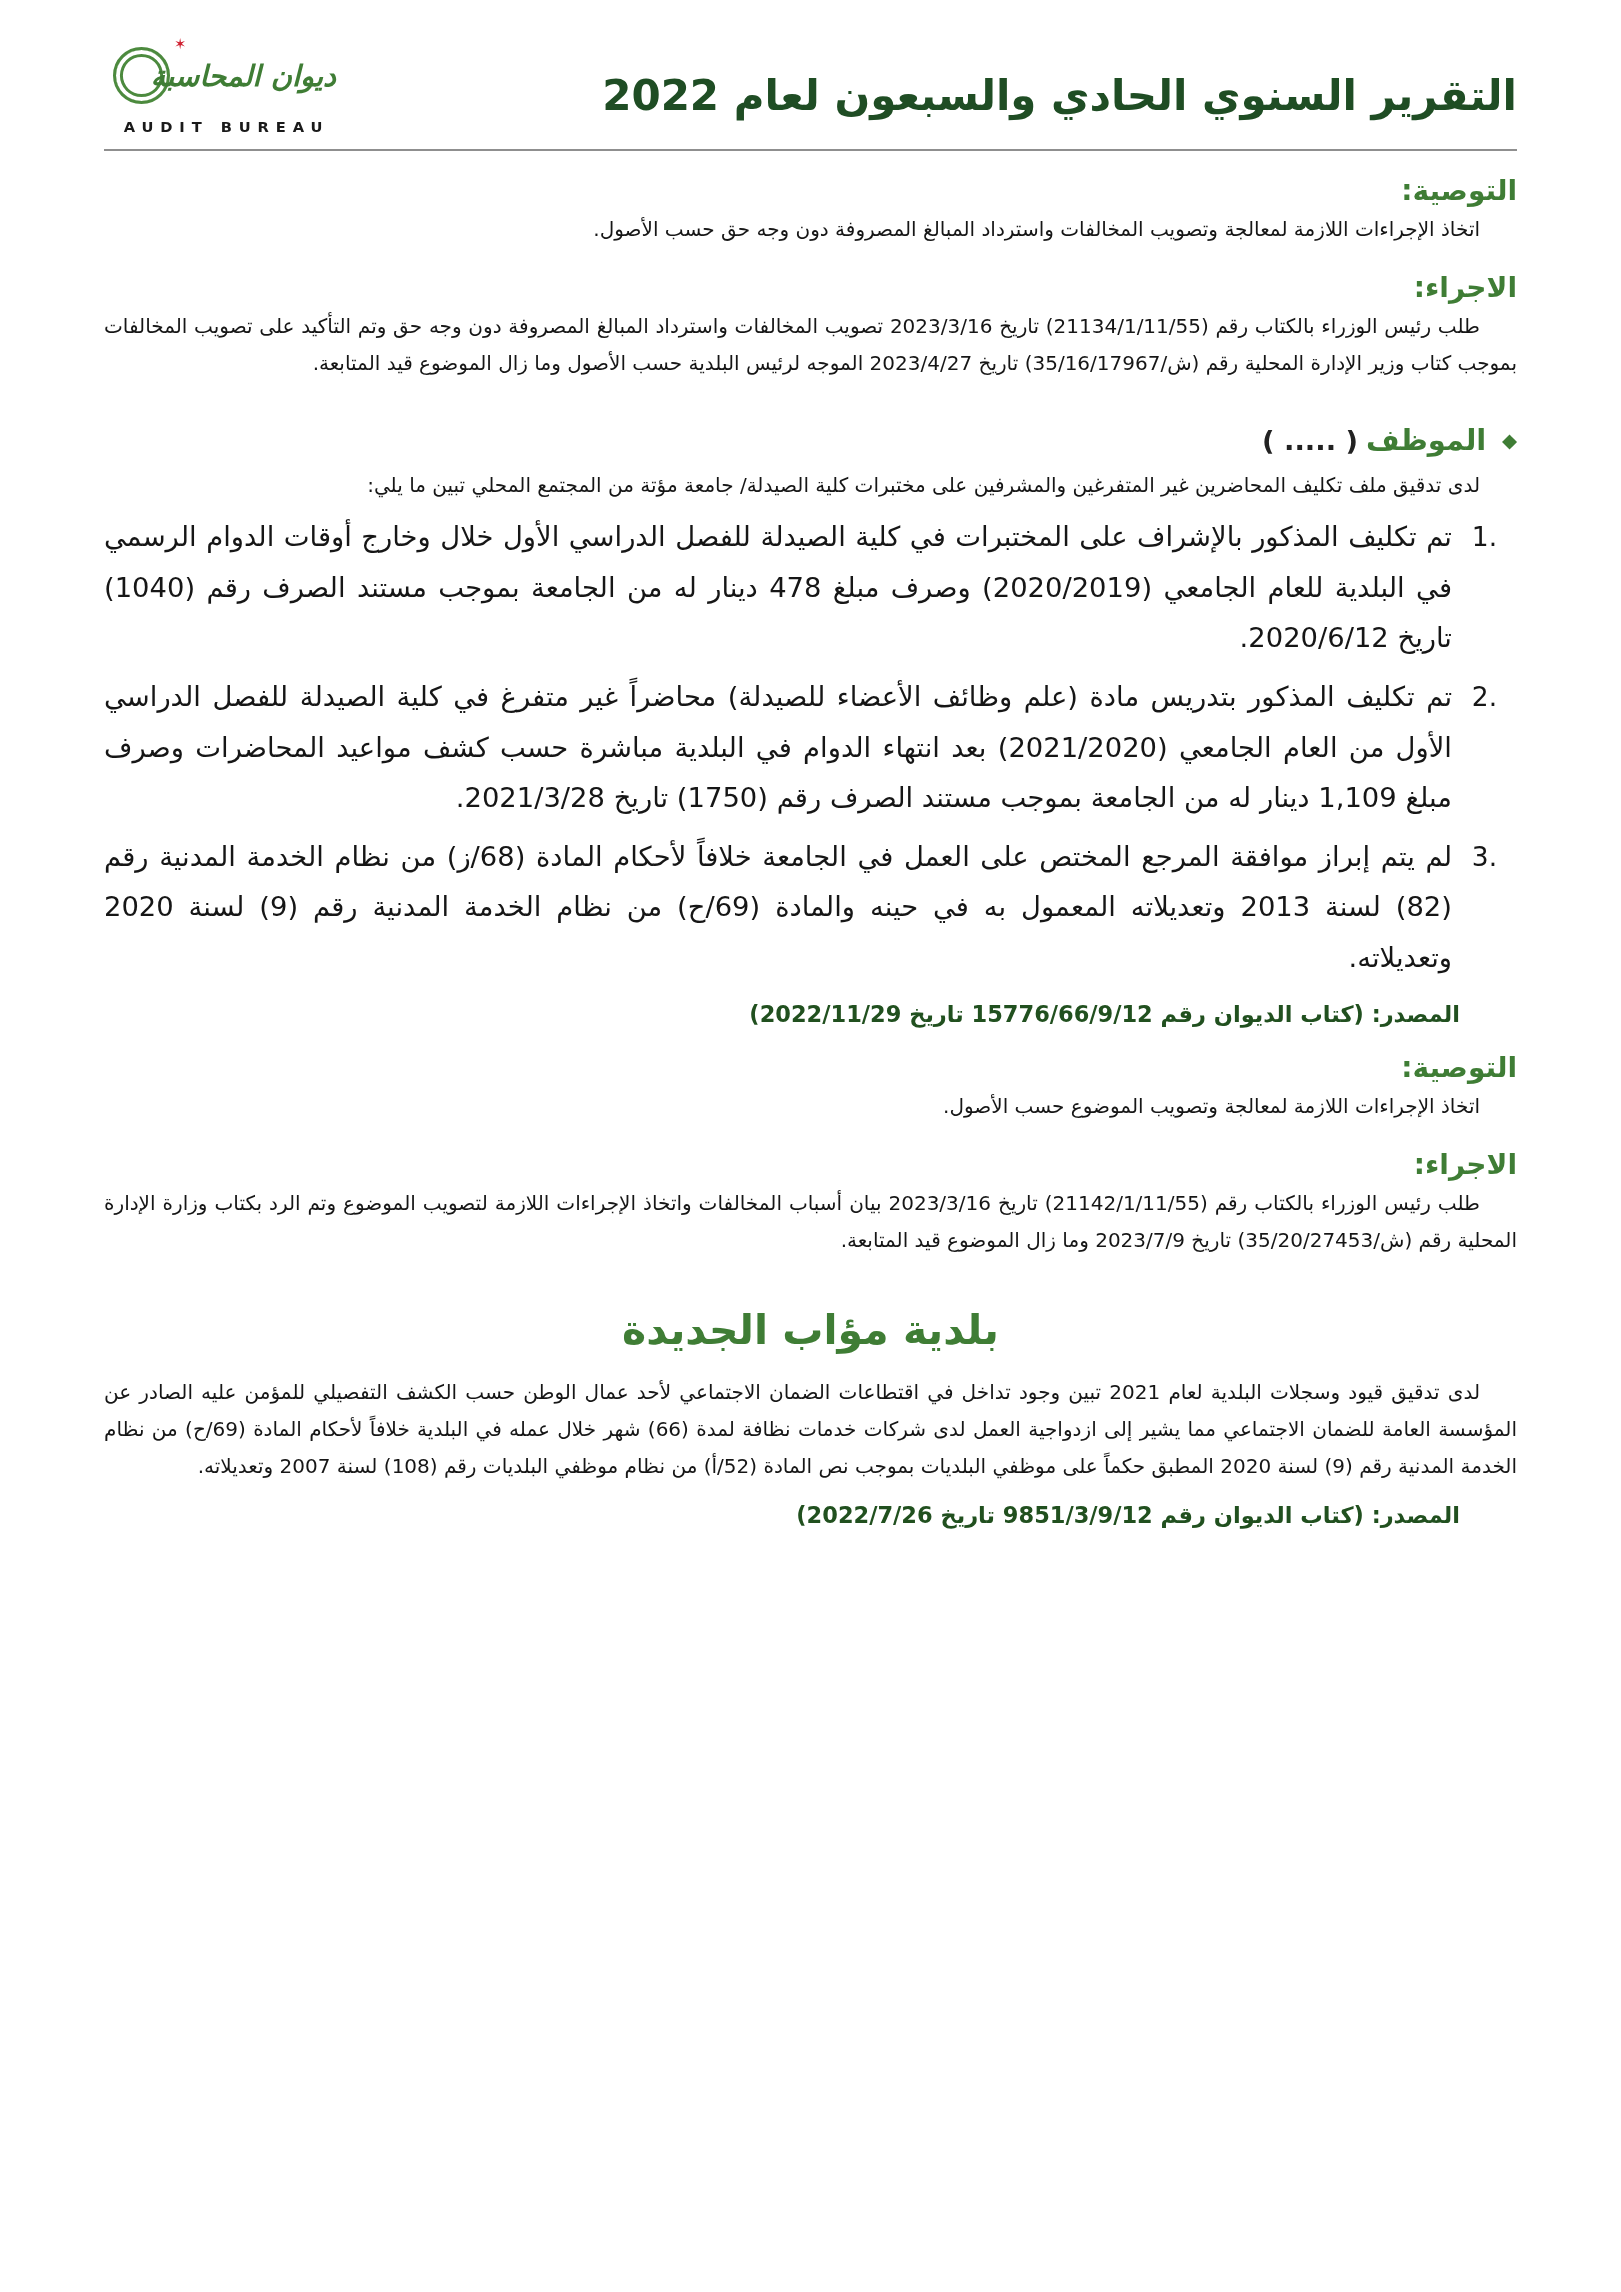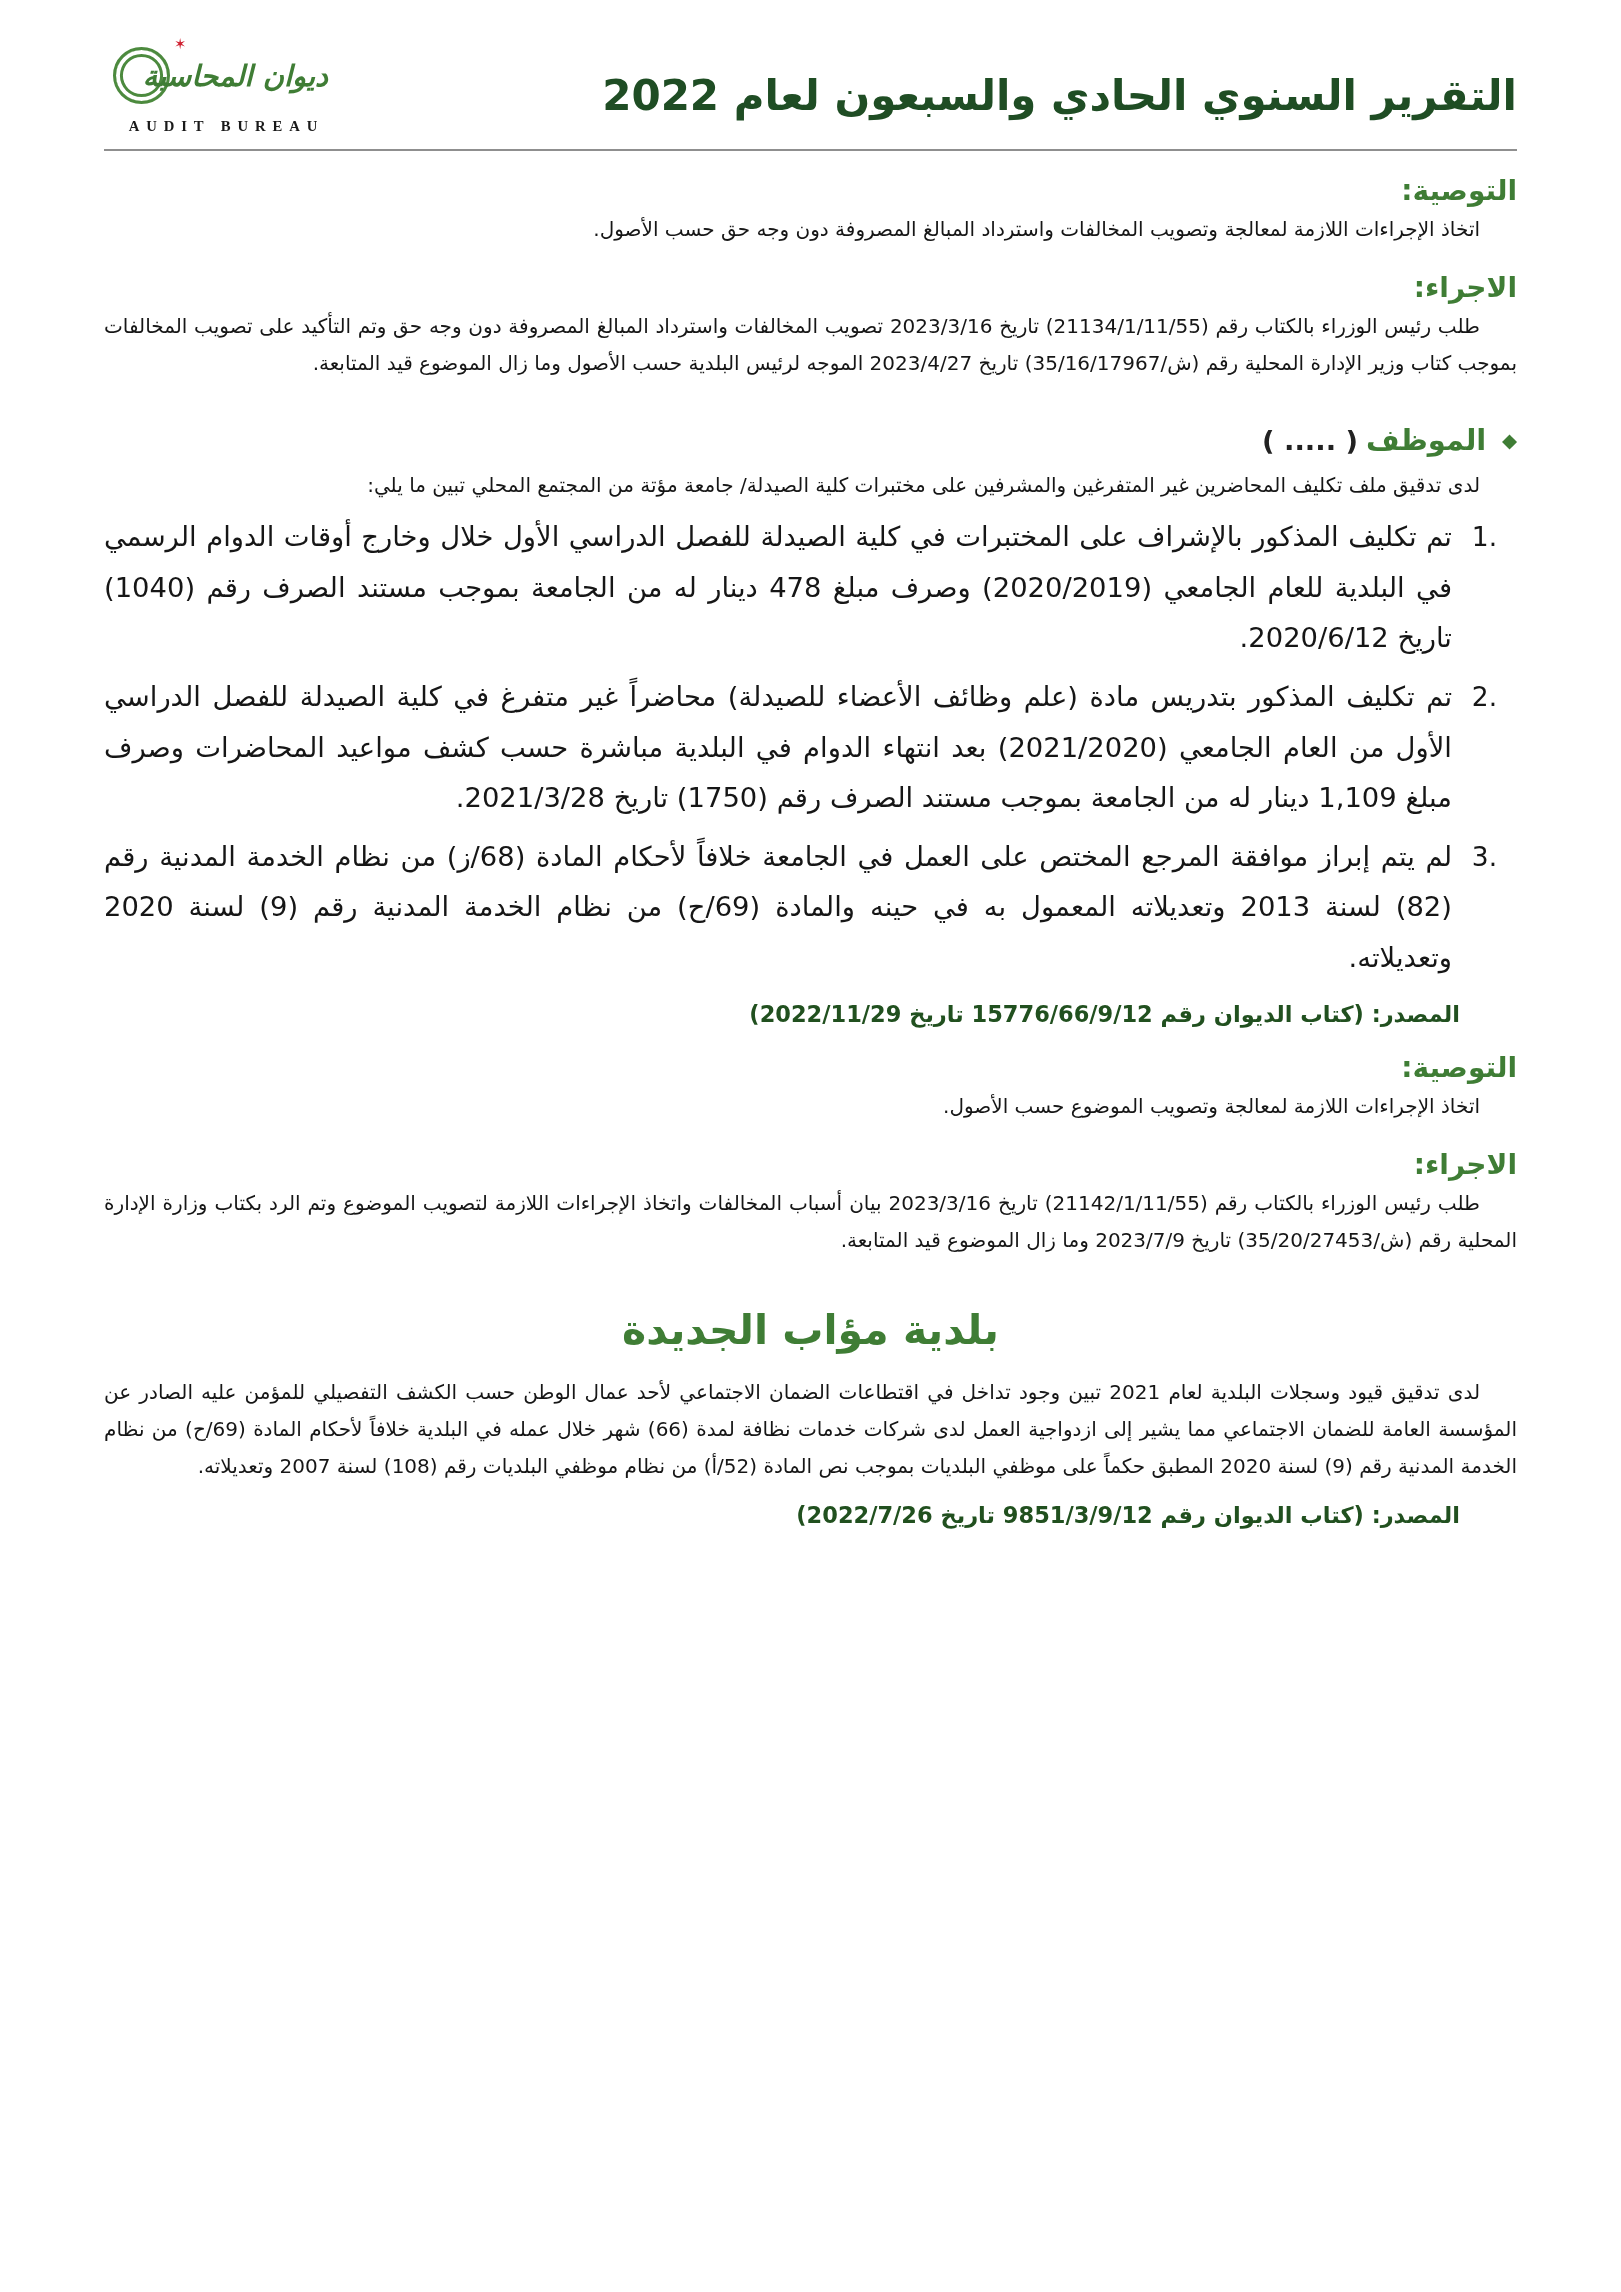--- a/index.html
+++ b/index.html
@@ -19,26 +19,26 @@
   }
   .logo{ width:245px; display:flex; flex-direction:column; align-items:center; }
   .logo-art{ position:relative; width:235px; height:71px; }
   .logo-seal{
     position:absolute; left:3.9px; top:3.9px; width:57px; height:57px;
     border:3.9px solid #4c8a3e; border-radius:50%;
     box-shadow: inset 0 0 0 3.9px #ffffff, inset 0 0 0 6.9px #4c8a3e;
   }
   .logo-star{ position:absolute; left:65px; top:-7.8px; color:#cf2030; font-size:14.7px; }
   .logo-ar{
-    position:absolute; right:16px; top:15.7px; white-space:nowrap;
+    position:absolute; right:8px; top:15.7px; white-space:nowrap;
     font-size:29px; font-weight:bold; font-style:italic; color:#3f7d35;
   }
   .logo-en{
     margin-top:3.9px; font-size:14.7px; letter-spacing:6.9px; color:#1a1a1a;
-    direction:ltr; font-weight:bold;font-family:Liberation Serif, serif;
+    direction:ltr; font-weight:bold;
   }
   .divider{ border-top:2px solid #8f8f8f; margin:13.7px 0 7.8px 0; }
   
   .label{ font-size:28px; font-weight:bold; color:#3f7d35; margin:23.5px 0 3.9px 0; }
   .body{ font-size:20px; line-height:1.85; text-align:justify; }
   .indent{ text-indent:37px; }
   .employee-header{ margin-top:41px; display:flex; align-items:center; }
   .diamond{ color:#3f7d35; font-size:19.6px; margin-left:15.7px; }
   .employee-title{ font-size:29px; font-weight:bold; color:#3f7d35; }
   .employee-suffix{ font-size:27.4px; font-weight:bold; color:#222222; margin-right:7.8px; }

